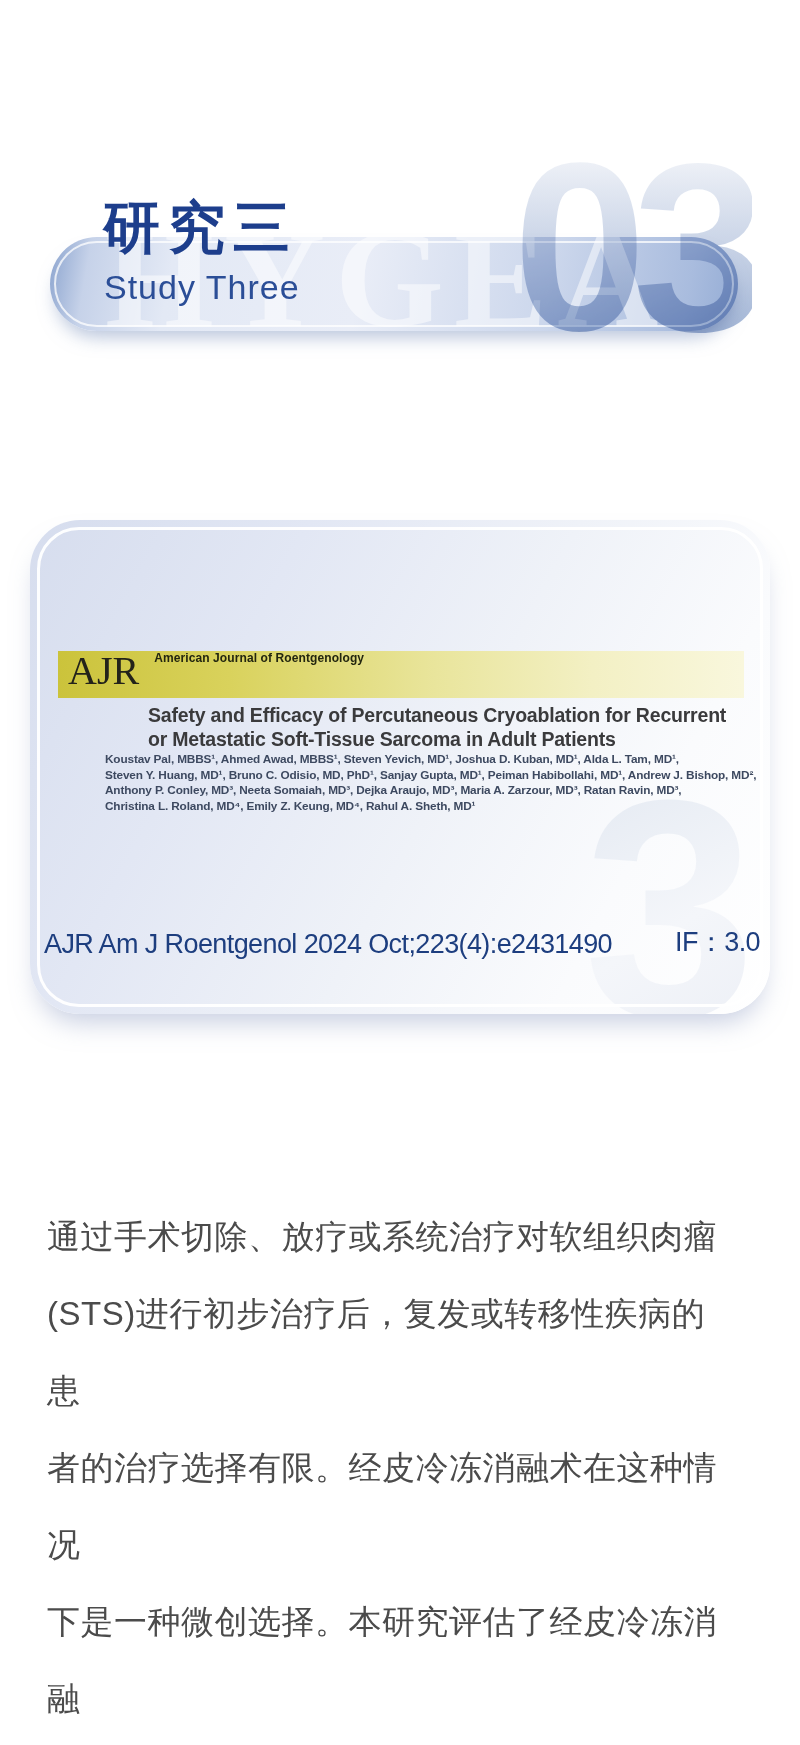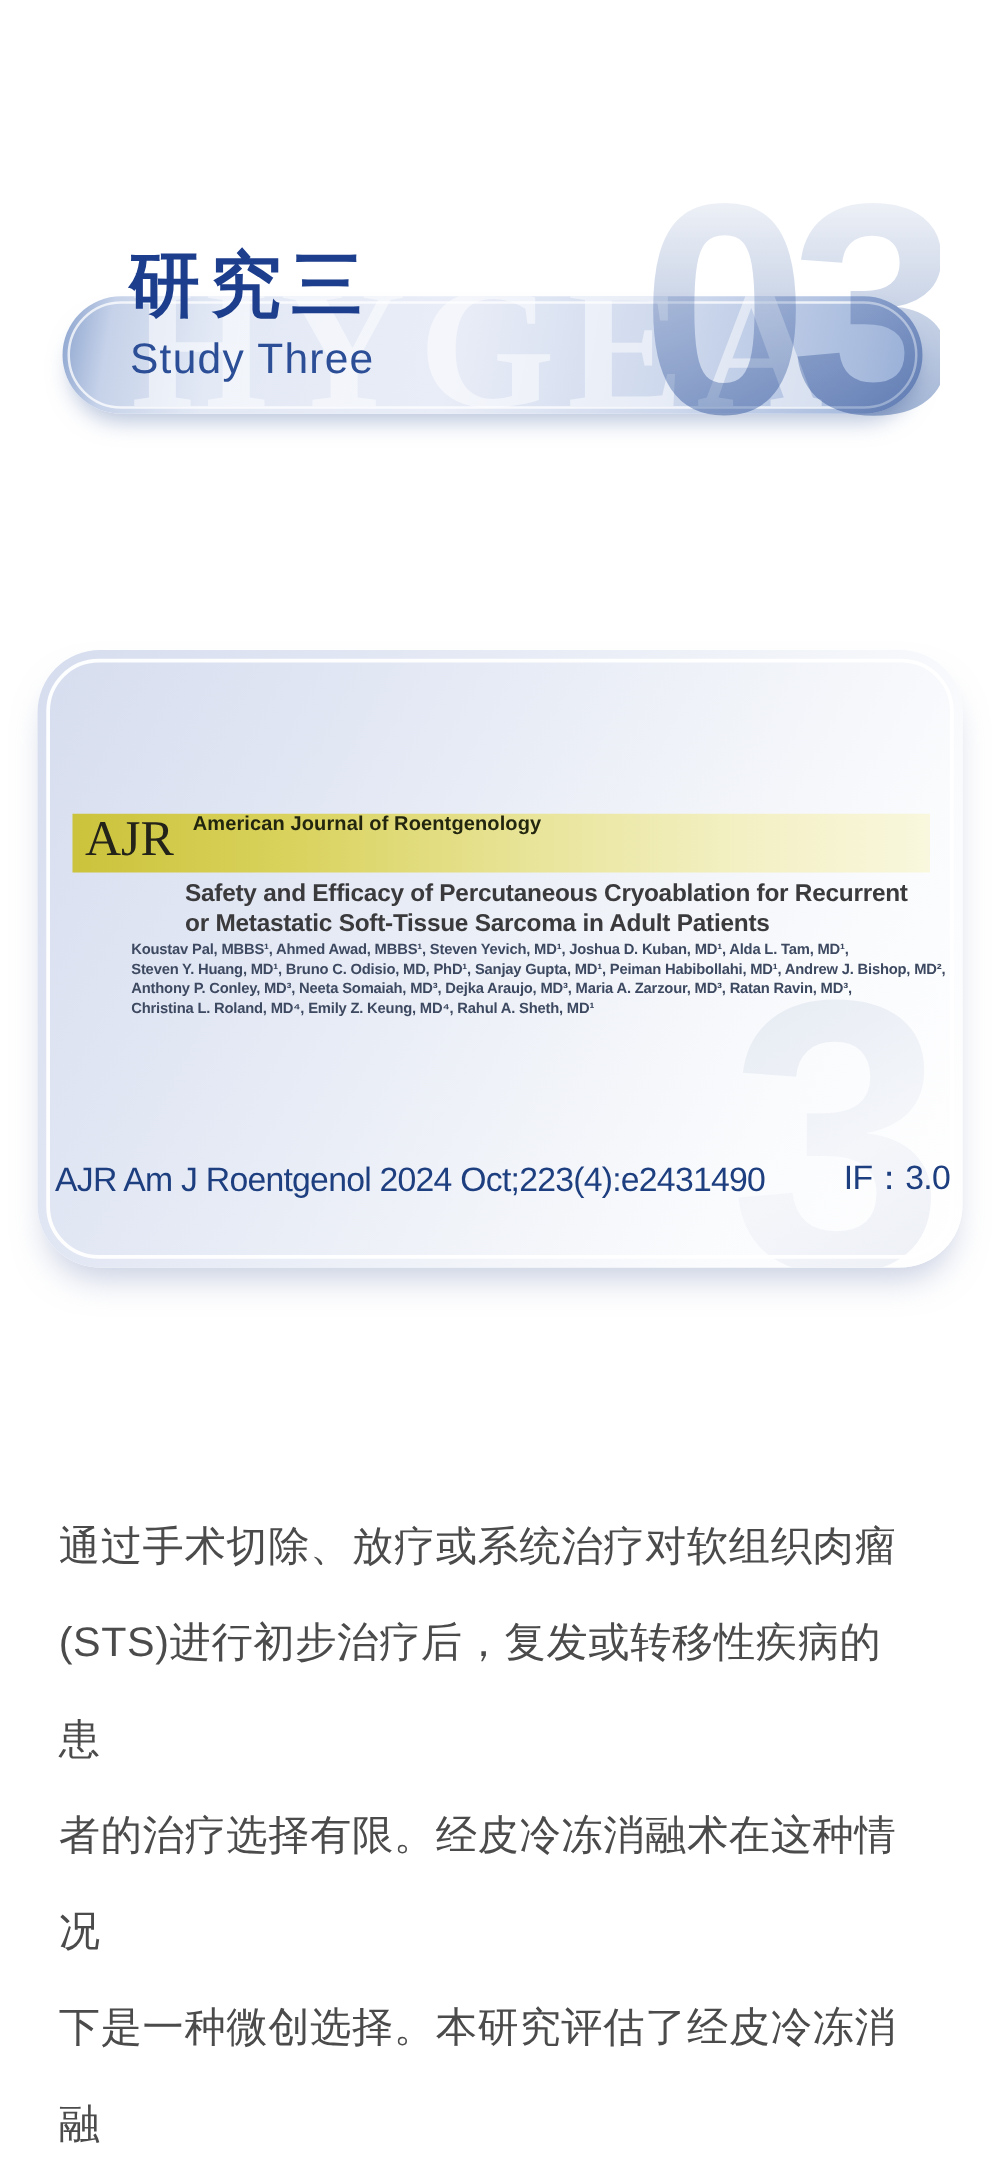--- a/index.html
+++ b/index.html
@@ -54,21 +54,21 @@
   .banner{
     position:absolute;left:28px;top:131px;width:686px;height:47px;z-index:3;
     background:linear-gradient(90deg,#cbc33b 0%,#d9d25c 25%,#e9e59c 55%,#f3f0c4 78%,#f9f7dd 100%);
     display:flex;align-items:flex-start;
   }
   .ajr{
     font-family:"Liberation Serif",serif;font-weight:400;font-size:40px;line-height:40px;
     color:#23231a;margin-left:10px;white-space:nowrap;
   }
   .jname{
-    font-weight:700;font-size:16px;color:#23260f;margin-left:15px;letter-spacing:0.1px;white-space:nowrap;
+    font-weight:700;font-size:12px;color:#23260f;margin-left:15px;letter-spacing:0.1px;white-space:nowrap;
   }
   .art-title{
     position:absolute;left:75px;top:184px;z-index:3;
     font-weight:700;font-size:19.5px;line-height:23.5px;letter-spacing:-0.2px;
     color:#3a3a3c;white-space:pre-line;margin-left:43px;
   }
   .authors{
     position:absolute;left:75px;top:232px;z-index:3;
     font-weight:700;font-size:11.8px;line-height:15.5px;letter-spacing:-0.15px;
     color:#3d4960;white-space:pre-line;

